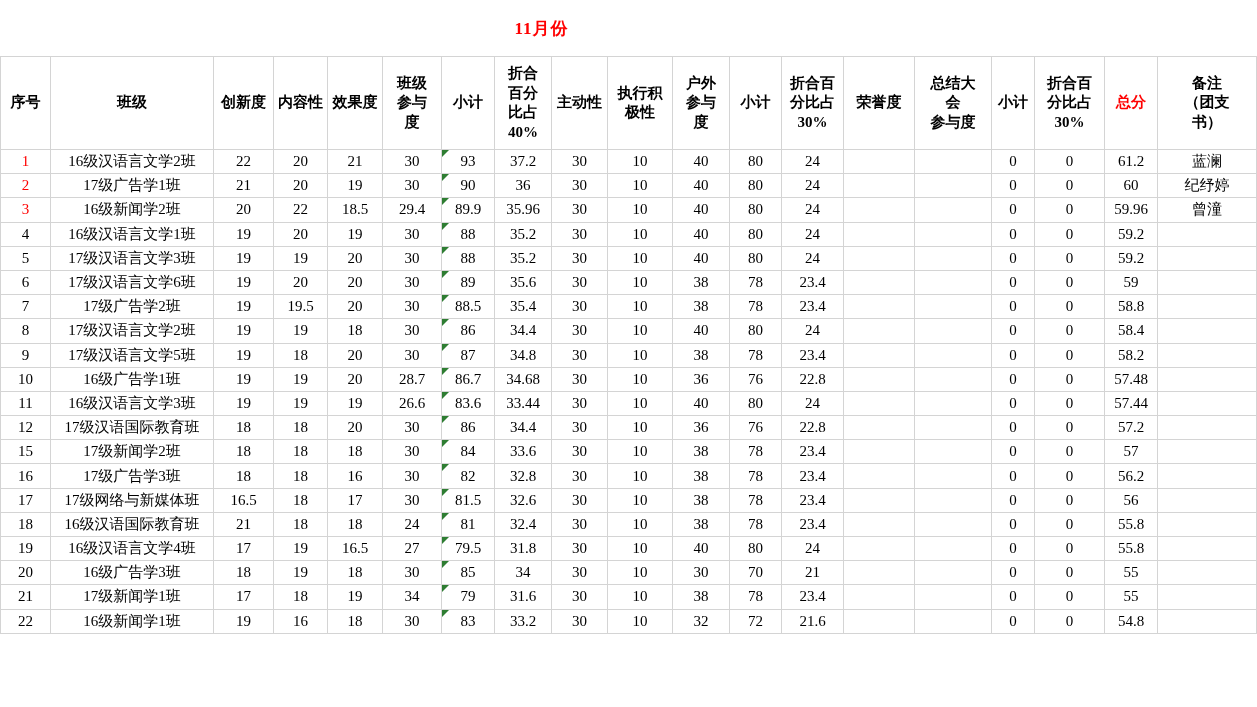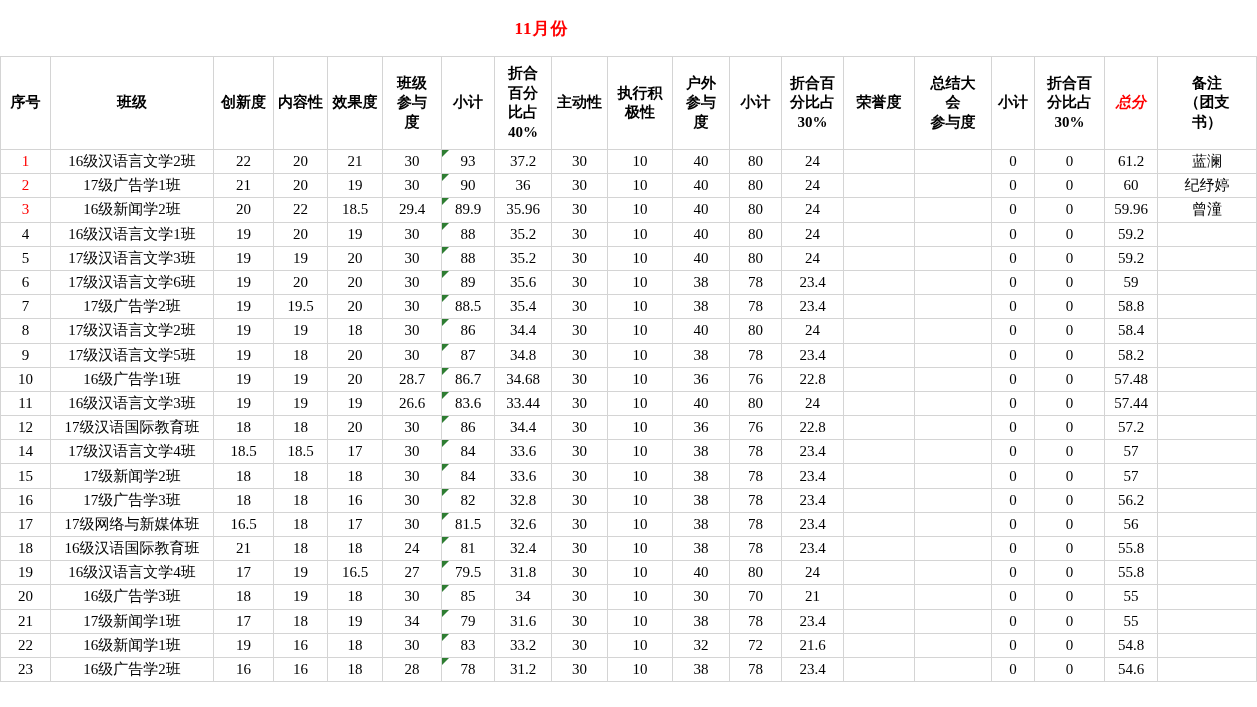--- a/index.html
+++ b/index.html
@@ -25,21 +25,21 @@
   th,td{
     border:1px solid var(--gridline);
     text-align:center;vertical-align:middle;
     padding:0;overflow:hidden;
   }
   thead th{
     height:92px;
     font-size:15px;font-weight:bold;
     white-space:pre-line;line-height:1.3;
   }
-  thead th.red{color:var(--accent-red);font-style:italic;}
+  thead th.red{color:var(--accent-red);}
   tbody td{
     height:23.2px;
     font-size:15px;line-height:1;
     position:relative;
   }
   tbody td.red{color:var(--accent-red);}
   .tri{
     position:absolute;top:0;left:0;width:0;height:0;
     border-top:7px solid var(--triangle-green);
     border-right:7px solid transparent;
@@ -360,41 +360,20 @@
           <td>76</td>
           <td>22.8</td>
           <td></td>
           <td></td>
           <td>0</td>
           <td>0</td>
           <td>57.2</td>
           <td></td>
         </tr>
         <tr>
-          <td>14</td>
-          <td>17级汉语言文学4班</td>
-          <td>18.5</td>
-          <td>18.5</td>
-          <td>17</td>
-          <td>30</td>
-          <td><span class="tri"></span>84</td>
-          <td>33.6</td>
-          <td>30</td>
-          <td>10</td>
-          <td>38</td>
-          <td>78</td>
-          <td>23.4</td>
-          <td></td>
-          <td></td>
-          <td>0</td>
-          <td>0</td>
-          <td>57</td>
-          <td></td>
-        </tr>
-        <tr>
           <td>15</td>
           <td>17级新闻学2班</td>
           <td>18</td>
           <td>18</td>
           <td>18</td>
           <td>30</td>
           <td><span class="tri"></span>84</td>
           <td>33.6</td>
           <td>30</td>
           <td>10</td>
@@ -546,38 +525,17 @@
           <td>30</td>
           <td>10</td>
           <td>32</td>
           <td>72</td>
           <td>21.6</td>
           <td></td>
           <td></td>
           <td>0</td>
           <td>0</td>
           <td>54.8</td>
-          <td></td>
-        </tr>
-        <tr>
-          <td>23</td>
-          <td>16级广告学2班</td>
-          <td>16</td>
-          <td>16</td>
-          <td>18</td>
-          <td>28</td>
-          <td><span class="tri"></span>78</td>
-          <td>31.2</td>
-          <td>30</td>
-          <td>10</td>
-          <td>38</td>
-          <td>78</td>
-          <td>23.4</td>
-          <td></td>
-          <td></td>
-          <td>0</td>
-          <td>0</td>
-          <td>54.6</td>
           <td></td>
         </tr>
       </tbody>
   </table>
 </div>
 
 </body></html>

